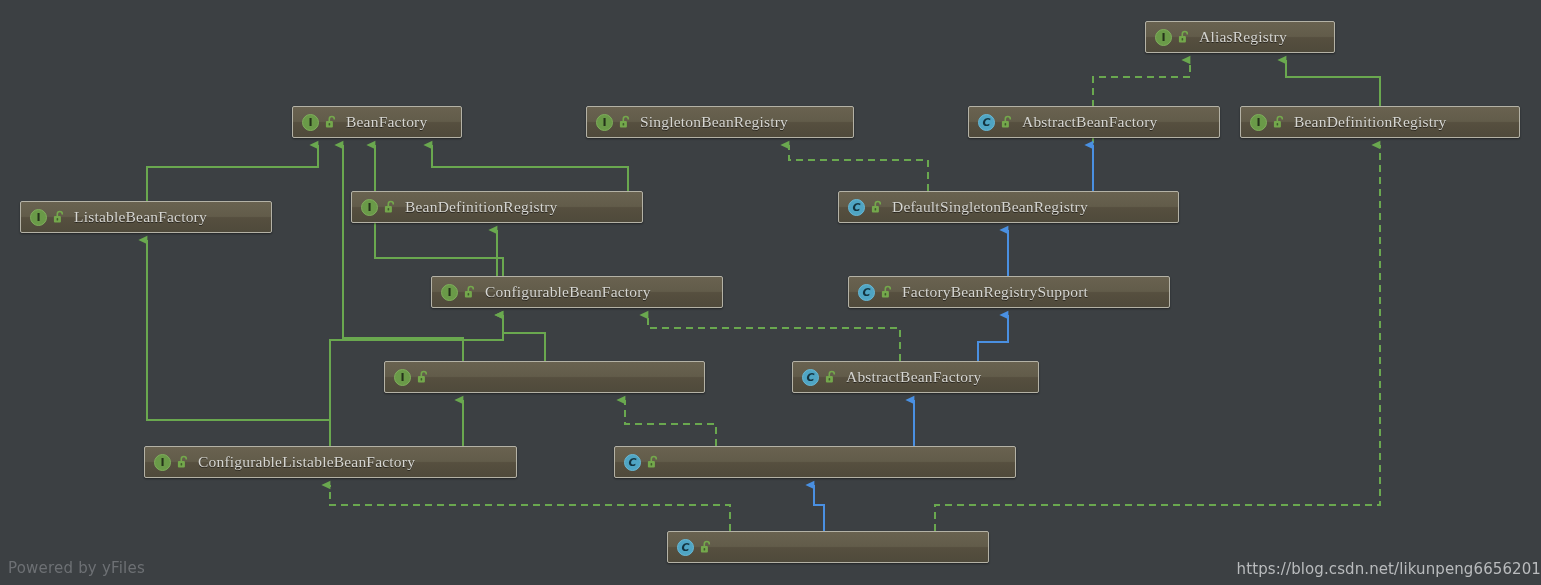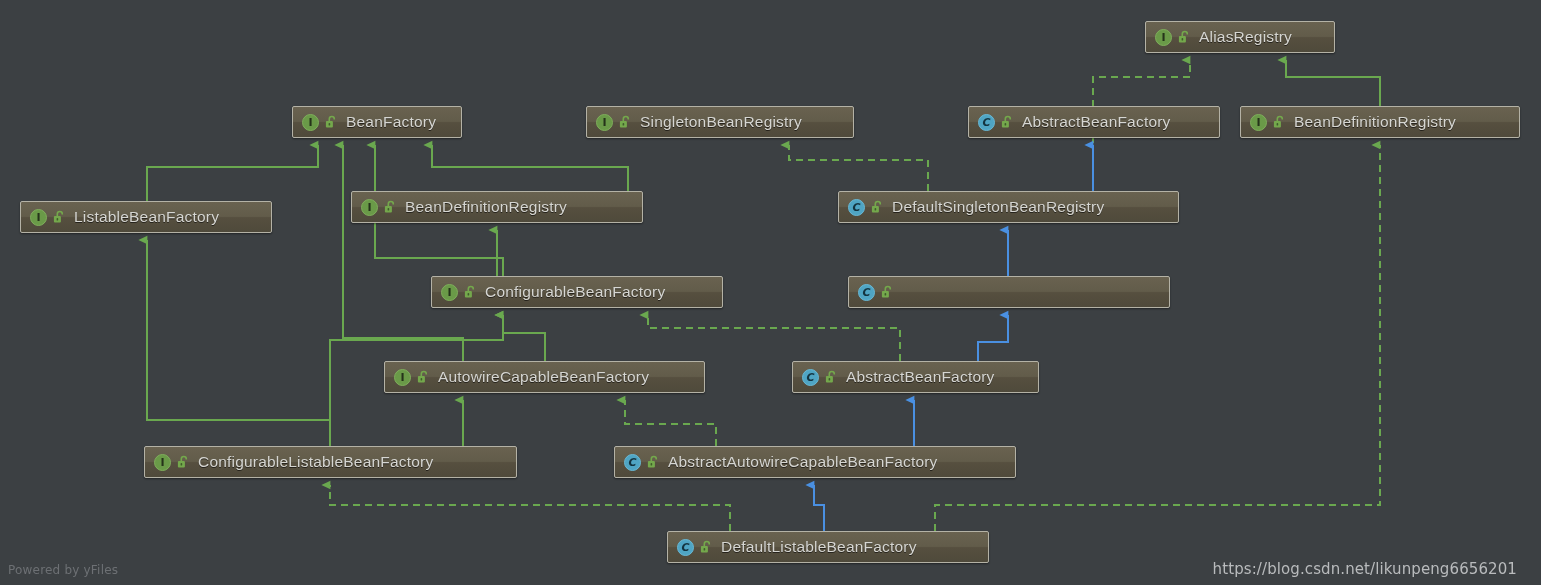--- a/index.html
+++ b/index.html
@@ -55,39 +55,39 @@
     color: #13333f;
     border: 1px solid #69b8d4;
     font-style: italic;
   }
   .node .lock {
     flex: 0 0 auto;
     margin-right: 8px;
     display: block;
   }
   .node .label {
-    font-family: Liberation Sans, sans-serif;
+    font-family: Liberation Serif, serif;
     font-size: 15.5px;
     letter-spacing: 0.2px;
     color: #d6d6d2;
     text-shadow: 0 1px 0 rgba(0,0,0,0.55);
     line-height: 1;
   }
   .watermark-left {
     position: absolute;
     left: 8px; bottom: 8px;
     font-family: "DejaVu Sans", sans-serif;
-    font-size: 12px;
+    font-size: 15px;
     color: #6d7074;
     letter-spacing: 0.2px;
     text-align: right;
   }
   .watermark-right {
     position: absolute;
-    right: 24px; bottom: 7px;
+    right: 0; bottom: 7px;
     font-family: "DejaVu Sans", sans-serif;
     font-size: 15px;
     color: #b9bbbd;
     letter-spacing: 0.1px;
   }
 </style>
 </head>
 <body>
 
 <div id="canvas">
@@ -207,29 +207,29 @@
         </svg>
         <span class="label">ConfigurableBeanFactory</span>
       </div>
       <div class="node klass" style="left: 848px; top: 276px; width: 322px;">
         <span class="badge">C</span>
         <svg class="lock" width="13" height="14" viewBox="0 0 13 14">
           <path d="M4.3 6.2 V4.0 a2.5 2.5 0 0 1 5.0 0 V4.6" fill="none" stroke="#74a84c" stroke-width="1.6"></path>
           <rect x="0.9" y="6.1" width="7.0" height="6.3" rx="1" fill="#74a84c"></rect>
           <rect x="3.6" y="8.0" width="1.6" height="2.6" rx="0.7" fill="#3f5c2a"></rect>
         </svg>
+        <span class="label">FactoryBeanRegistrySupport</span>
       </div>
       <div class="node iface" style="left: 384px; top: 361px; width: 321px;">
         <span class="badge">I</span>
         <svg class="lock" width="13" height="14" viewBox="0 0 13 14">
           <path d="M4.3 6.2 V4.0 a2.5 2.5 0 0 1 5.0 0 V4.6" fill="none" stroke="#74a84c" stroke-width="1.6"></path>
           <rect x="0.9" y="6.1" width="7.0" height="6.3" rx="1" fill="#74a84c"></rect>
           <rect x="3.6" y="8.0" width="1.6" height="2.6" rx="0.7" fill="#3f5c2a"></rect>
         </svg>
-        <span class="label">AutowireCapableBeanFactory</span>
       </div>
       <div class="node klass" style="left: 792px; top: 361px; width: 247px;">
         <span class="badge">C</span>
         <svg class="lock" width="13" height="14" viewBox="0 0 13 14">
           <path d="M4.3 6.2 V4.0 a2.5 2.5 0 0 1 5.0 0 V4.6" fill="none" stroke="#74a84c" stroke-width="1.6"></path>
           <rect x="0.9" y="6.1" width="7.0" height="6.3" rx="1" fill="#74a84c"></rect>
           <rect x="3.6" y="8.0" width="1.6" height="2.6" rx="0.7" fill="#3f5c2a"></rect>
         </svg>
         <span class="label">AbstractBeanFactory</span>
       </div>
@@ -242,28 +242,26 @@
         </svg>
         <span class="label">ConfigurableListableBeanFactory</span>
       </div>
       <div class="node klass" style="left: 614px; top: 446px; width: 402px;">
         <span class="badge">C</span>
         <svg class="lock" width="13" height="14" viewBox="0 0 13 14">
           <path d="M4.3 6.2 V4.0 a2.5 2.5 0 0 1 5.0 0 V4.6" fill="none" stroke="#74a84c" stroke-width="1.6"></path>
           <rect x="0.9" y="6.1" width="7.0" height="6.3" rx="1" fill="#74a84c"></rect>
           <rect x="3.6" y="8.0" width="1.6" height="2.6" rx="0.7" fill="#3f5c2a"></rect>
         </svg>
-        <span class="label">AbstractAutowireCapableBeanFactory</span>
       </div>
       <div class="node klass" style="left: 667px; top: 531px; width: 322px;">
         <span class="badge">C</span>
         <svg class="lock" width="13" height="14" viewBox="0 0 13 14">
           <path d="M4.3 6.2 V4.0 a2.5 2.5 0 0 1 5.0 0 V4.6" fill="none" stroke="#74a84c" stroke-width="1.6"></path>
           <rect x="0.9" y="6.1" width="7.0" height="6.3" rx="1" fill="#74a84c"></rect>
           <rect x="3.6" y="8.0" width="1.6" height="2.6" rx="0.7" fill="#3f5c2a"></rect>
         </svg>
-        <span class="label">DefaultListableBeanFactory</span>
       </div>
     </div>
 
   <div class="watermark-left">Powered by yFiles</div>
   <div class="watermark-right">https://blog.csdn.net/likunpeng6656201</div>
 </div>
 
 </body></html>

